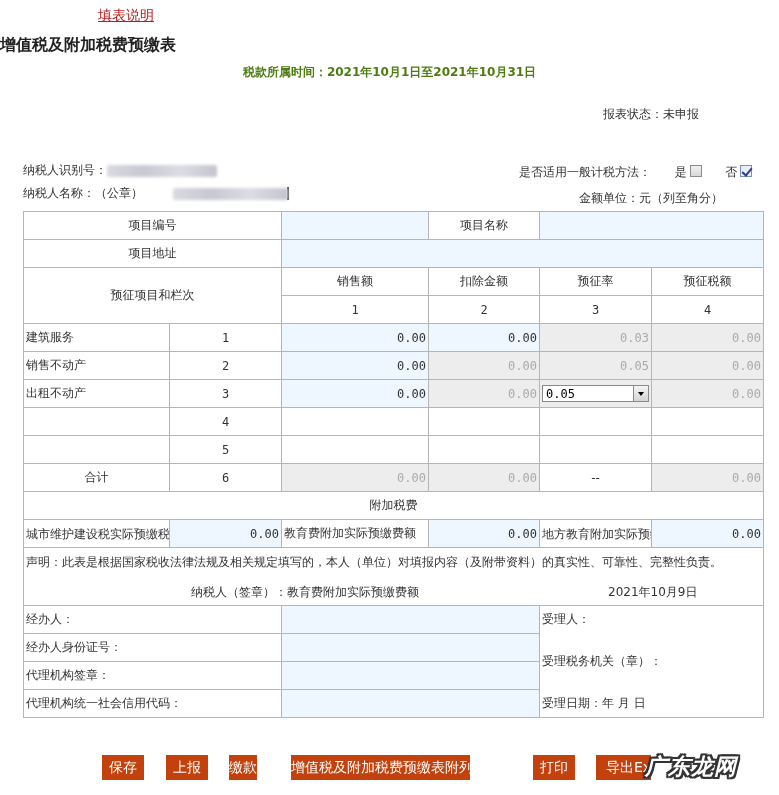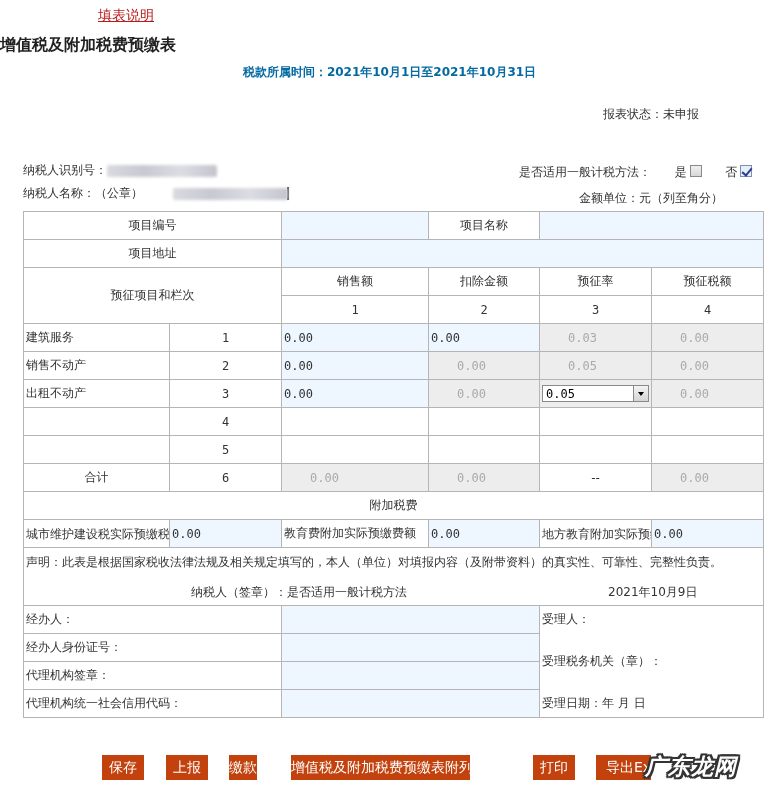--- a/index.html
+++ b/index.html
@@ -1,35 +1,35 @@
 <!DOCTYPE html>
 <html><head>
 <meta charset="utf-8">
 <style>
   * { box-sizing: border-box; margin: 0; padding: 0; }
   html, body { width: 779px; height: 795px; background: #ffffff; overflow: hidden; }
   body { position: relative; font-family: "DejaVu Sans", "Liberation Sans", sans-serif; font-size: 12px; color: #333333; }
 
   .help-link { position: absolute; left: 98px; top: 7px; font-size: 14px; color: #b91c1c; text-decoration: underline; cursor: pointer; }
   .page-title { position: absolute; left: 0; width: 779px; top: 35px; text-align: left; font-size: 16px; font-weight: bold; color: #222; }
-  .period { position: absolute; left: 0; width: 779px; top: 64px; text-align: center; font-size: 12px; font-weight: bold; color: #0369a1; }
+  .period { position: absolute; left: 0; width: 779px; top: 64px; text-align: center; font-size: 12px; font-weight: bold; color: #4d7c0f; }
   .status { position: absolute; left: 603px; top: 106px; font-size: 12px; color: #333; }
 
   .meta { position: absolute; font-size: 12px; color: #333; white-space: nowrap; }
   .blur { display: inline-block; height: 12px; background: linear-gradient(90deg,#d9d9e0,#c8c8d2,#dcdce3,#c4c4ce); filter: blur(1.5px); vertical-align: middle; border-radius: 2px; }
   .blur-end { display:inline-block; width:2px; height:13px; background:#555; vertical-align: middle; margin-left: -1px; }
   .cb { display: inline-block; width: 12px; height: 12px; border: 1px solid #8a8a8a; background: linear-gradient(#f0f0f0,#d8d8d8); vertical-align: -1px; margin-left: 3px; position: relative; cursor: pointer; }
   .cb.checked { background: #e8eef8; border-color:#7b8fb8; }
   .cb.checked::after { content: ""; position: absolute; left: 3px; top: 0px; width: 4px; height: 8px; border: solid #2a3f8f; border-width: 0 2px 2px 0; transform: rotate(40deg); }
 
   table.form { position: absolute; left: 23px; top: 211px; width: 740px; border-collapse: collapse; table-layout: fixed; }
   table.form td { border: 1px solid #b5b5b5; height: 28px; font-size: 12px; color: #333; padding: 0 2px; overflow: hidden; white-space: nowrap; }
   td.c { text-align: center; }
   td.l { text-align: left; padding-left: 0; }
-  td.r { font-family: "DejaVu Sans Mono", "Liberation Mono", monospace; font-size: 11px; }
+  td.r { text-align: right; font-family: "DejaVu Sans Mono", "Liberation Mono", monospace; font-size: 11px; }
   td.in { background: #eef6ff; }
   td.ro { background: #ededed; color: #a8a8a8; }
   td.ro.r { color: #aaaaaa; padding-left: 28px; }
   td.wrap { white-space: normal; line-height: 12px; }
   td.num { font-family: "DejaVu Sans Mono", "Liberation Mono", monospace; font-size: 11px; }
 
   .select { display: inline-block; width: 107px; height: 17px; border: 1px solid #8a8a8a; background: #fff; position: relative; vertical-align: middle; cursor: pointer; }
   .select .val { position: absolute; left: 3px; top: 1px; font-size: 12px; color: #000; font-family: "DejaVu Sans Mono", "Liberation Mono", monospace; }
   .select .arrow { position: absolute; right: 0; top: 0; width: 15px; height: 15px; background: linear-gradient(#f4f4f4,#d4d4d4); border-left: 1px solid #8a8a8a; }
   .select .arrow::after { content: ""; position: absolute; left: 4px; top: 6px; border-left: 3px solid transparent; border-right: 3px solid transparent; border-top: 4px solid #000; }
@@ -172,21 +172,21 @@
     <td class="l wrap">地方教育附加实际预缴费额</td>
     <td class="r in">0.00</td>
   </tr>
 
   <tr>
     <td class="decl" colspan="6" style="border-bottom:none; height:30px;">声明：此表是根据国家税收法律法规及相关规定填写的，本人（单位）对填报内容（及附带资料）的真实性、可靠性、完整性负责。</td>
   </tr>
   <tr>
     <td colspan="6" style="border-top:none; padding:0;">
       <div class="sign-wrap">
-        <span class="sign-left">纳税人（签章）：是否适用一般计税方法</span>
+        <span class="sign-left">纳税人（签章）：教育费附加实际预缴费额</span>
         <span class="sign-right">2021年10月9日</span>
       </div>
     </td>
   </tr>
 
   <tr>
     <td class="l" colspan="2" style="border-right:none;">经办人：</td>
     <td class="in" colspan="2"></td>
     <td class="l" colspan="2" style="border-bottom:none;">受理人：</td>
   </tr>

